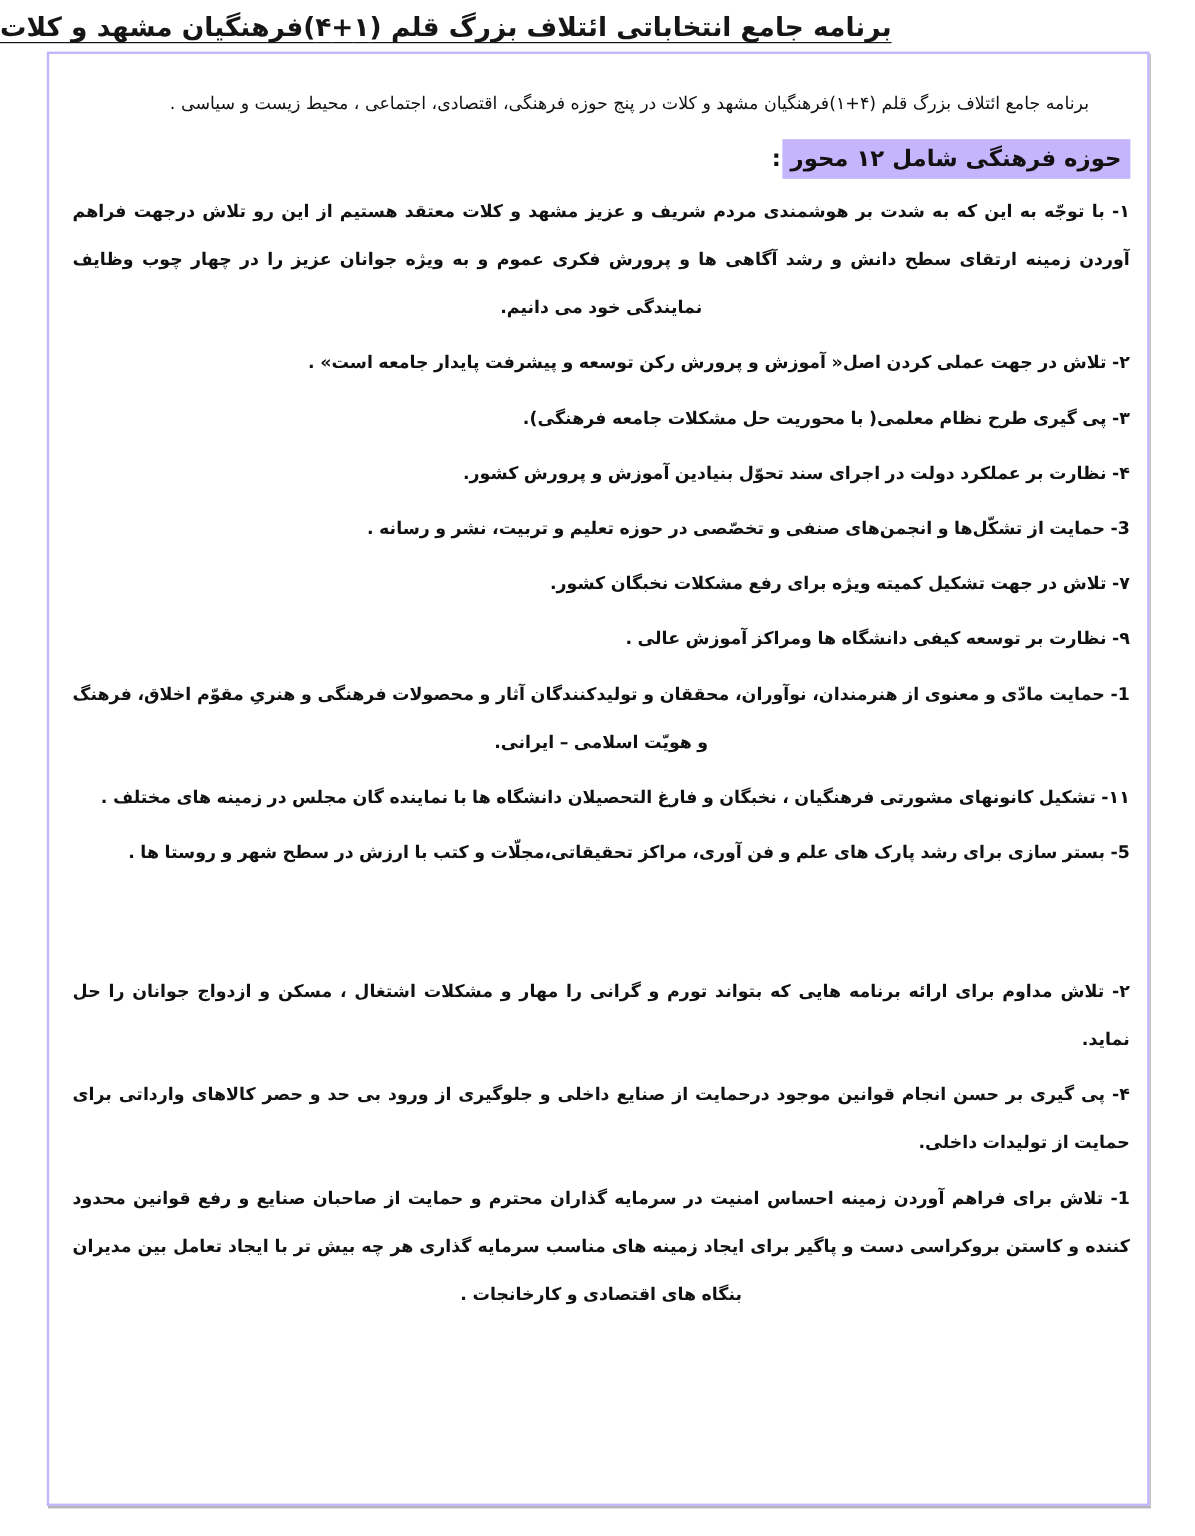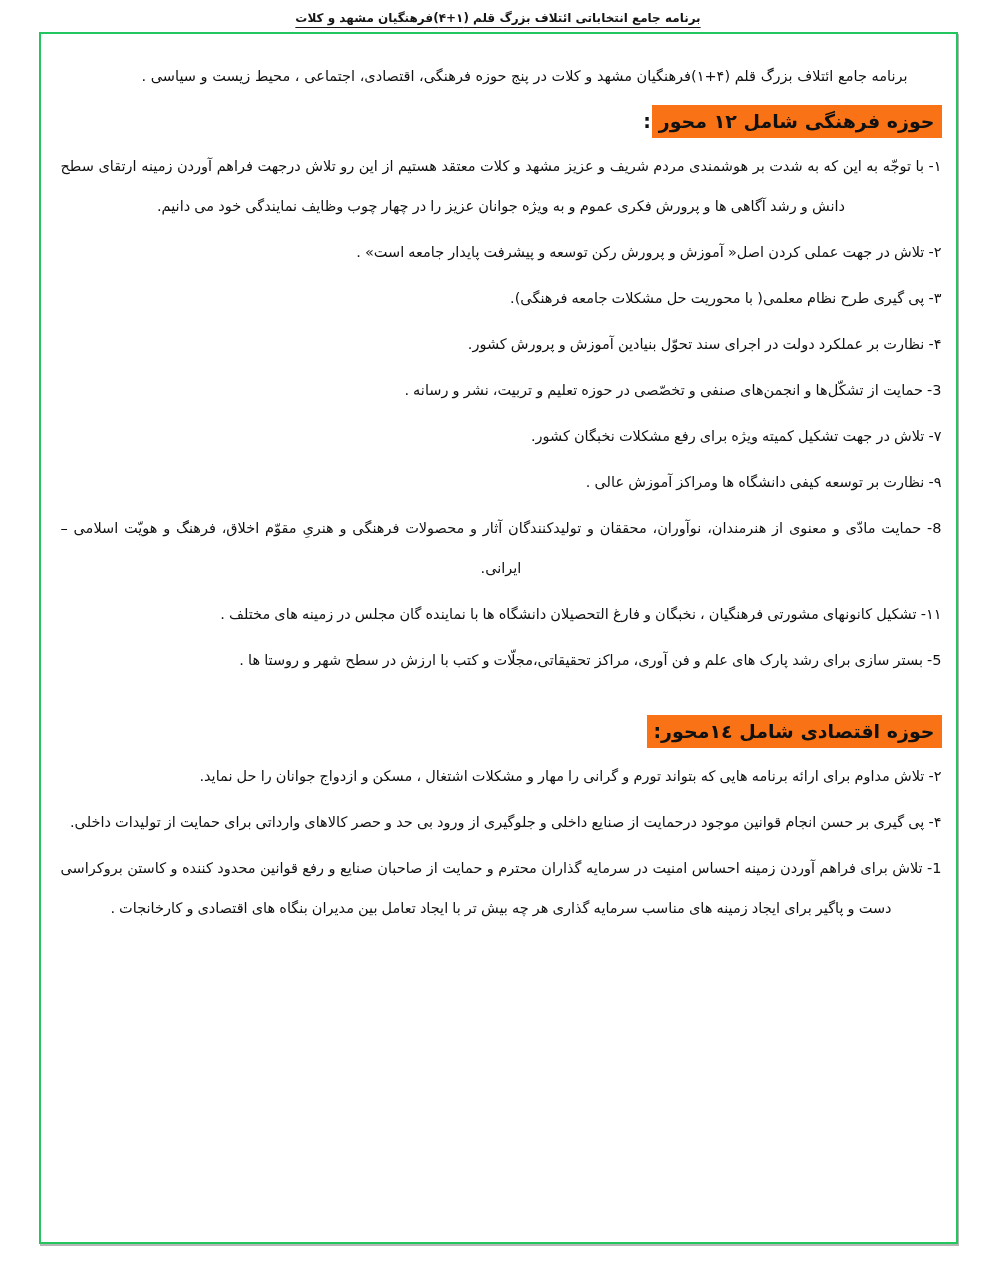--- a/index.html
+++ b/index.html
@@ -16,33 +16,33 @@
   }
   .page {
     position: relative;
     width: 996px;
     height: 1280px;
     overflow: hidden;
     background: #ffffff;
   }
   .doc-title {
     margin: 11px auto 7px auto;
-    text-align: center;
-    font-size: 12px;
+    text-align: left;
+    font-size: 22px;
     font-weight: bold;
     color: #161616;
     text-decoration: underline;
     text-underline-offset: 5px;
     text-decoration-thickness: 1px;
   }
   .frame {
     width: 919px;
     box-sizing: border-box;
     margin: 2px auto 0 auto;
-    border: 2px solid #22c55e;
+    border: 2px solid #c4b5fd;
     box-shadow: 1px 2px 0 rgba(90,90,90,0.45);
     background: #ffffff;
     padding: 14px 14px 22px 20px;
     min-height: 1212px;
   }
   .intro {
     margin: 8px 0 4px 0;
     font-size: 14.5px;
     line-height: 40px;
     text-indent: 34px; 
@@ -53,33 +53,34 @@
     margin: 12px 0 12px 0;
     font-size: 19px;
     font-weight: bold;
     line-height: 26px;
     text-align: right;
   }
   .sec2 .sec-h {
     margin-top: 38px;
   }
   .sec-h .hl {
-    background: #f97316;
+    background: #c4b5fd;
     padding: 5px 7px 6px 7px;
   }
   .sec-h .suffix {
     padding-right: 1px;
   }
   .items .item {
     margin: 0 0 6px 0;
     font-size: 14.5px;
     line-height: 40px;
     text-align: justify;
     text-align-last: right;
     word-spacing: -0.5px;
+    font-weight: bold;
   }
   
   .items .item.ml {
     text-align-last: center;
   }
 </style>
 </head>
 <body>
 
 <div class="page">
@@ -93,28 +94,28 @@
     <section class="sec1">
       <h2 class="sec-h"><span class="hl">حوزه فرهنگی شامل ۱۲ محور</span><span class="suffix">:</span></h2>
       <div class="items">
           <p class="item ml">۱- با توجّه به این که به شدت بر هوشمندی مردم شریف و عزیز مشهد و کلات معتقد هستیم از این رو تلاش درجهت فراهم آوردن زمینه ارتقای سطح دانش و رشد آگاهی ها و پرورش فکری عموم و به ویژه جوانان عزیز را در چهار چوب وظایف نمایندگی خود می دانیم.</p>
           <p class="item">۲- تلاش در جهت عملی کردن اصل« آموزش و پرورش رکن توسعه و پیشرفت پایدار جامعه است» .</p>
           <p class="item">۳- پی گیری طرح نظام معلمی( با محوریت حل مشکلات جامعه فرهنگی).</p>
           <p class="item">۴- نظارت بر عملکرد دولت در اجرای سند تحوّل بنیادین آموزش و پرورش کشور.</p>
           <p class="item">3- حمایت از تشکّل‌ها و انجمن‌های صنفی و تخصّصی در حوزه تعلیم و تربیت، نشر و رسانه .</p>
           <p class="item">۷- تلاش در جهت تشکیل کمیته ویژه برای رفع مشکلات نخبگان کشور.</p>
           <p class="item">۹- نظارت بر توسعه کیفی دانشگاه ها ومراکز آموزش عالی .</p>
-          <p class="item ml">8- حمایت مادّی و معنوی از هنرمندان، نوآوران، محققان و تولیدکنندگان آثار و محصولات فرهنگی و هنریِ مقوّم اخلاق، فرهنگ و هویّت اسلامی – ایرانی.</p>
+          <p class="item ml">1- حمایت مادّی و معنوی از هنرمندان، نوآوران، محققان و تولیدکنندگان آثار و محصولات فرهنگی و هنریِ مقوّم اخلاق، فرهنگ و هویّت اسلامی – ایرانی.</p>
           <p class="item">۱۱- تشکیل کانونهای مشورتی فرهنگیان ، نخبگان و فارغ التحصیلان دانشگاه ها با نماینده گان مجلس در زمینه های مختلف .</p>
           <p class="item">5- بستر سازی برای رشد پارک های علم و فن آوری، مراکز تحقیقاتی،مجلّات و کتب با ارزش در سطح شهر و روستا ها .</p>
         </div>
     </section>
 
     <section class="sec2">
-      <h2 class="sec-h"><span class="hl">حوزه اقتصادی شامل ١٤محور:</span><span class="suffix"></span></h2>
+      <h2 class="sec-h"><span class="suffix"></span></h2>
       <div class="items">
           <p class="item">۲- تلاش مداوم برای ارائه برنامه هایی که بتواند تورم و گرانی را مهار و مشکلات اشتغال ، مسکن و ازدواج جوانان را حل نماید.</p>
           <p class="item">۴- پی گیری بر حسن انجام قوانین موجود درحمایت از صنایع داخلی و جلوگیری از ورود بی حد و حصر کالاهای وارداتی برای حمایت از تولیدات داخلی.</p>
           <p class="item ml">1- تلاش برای فراهم آوردن زمینه احساس امنیت در سرمایه گذاران محترم و حمایت از صاحبان صنایع و رفع قوانین محدود کننده و کاستن بروکراسی دست و پاگیر برای ایجاد زمینه های مناسب سرمایه گذاری هر چه بیش تر با ایجاد تعامل بین مدیران بنگاه های اقتصادی و کارخانجات .</p>
         </div>
     </section>
 
   </div>
 </div>
 

